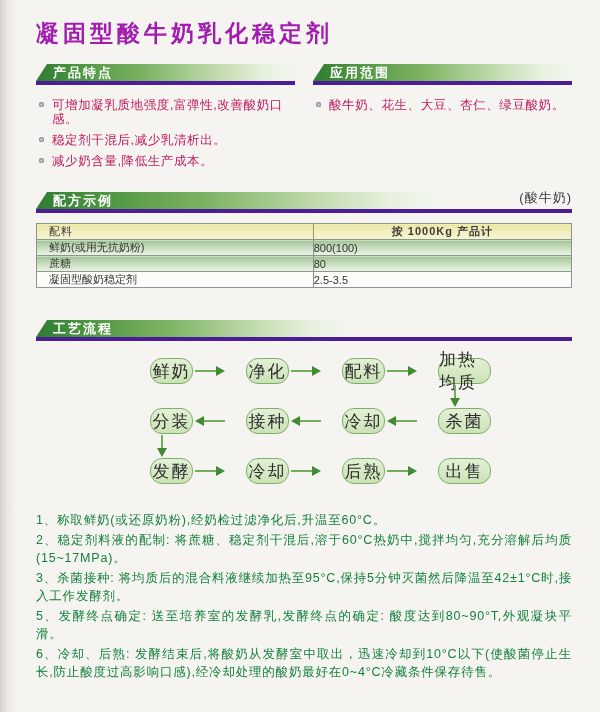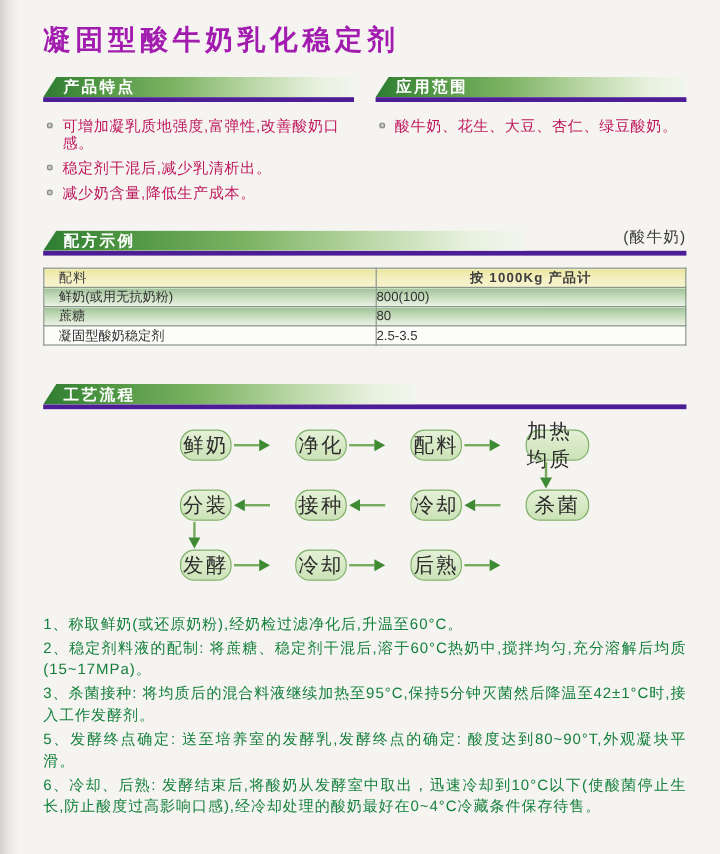--- a/index.html
+++ b/index.html
@@ -221,20 +221,21 @@
       <div class="fbox" style="grid-area:5/3">冷却</div>
       <div class="har" style="grid-area:5/4">
           <i class="ln"></i>
           <i class="hdr"></i>
         </div>
       <div class="fbox" style="grid-area:5/5">后熟</div>
       <div class="har" style="grid-area:5/6">
           <i class="ln"></i>
           <i class="hdr"></i>
         </div>
+      <div class="fbox" style="grid-area:5/7">出售</div>
     </div>
   </div>
 
   <div class="notes">
     <p>1、称取鲜奶(或还原奶粉),经奶检过滤净化后,升温至60°C。</p>
     <p>2、稳定剂料液的配制: 将蔗糖、稳定剂干混后,溶于60°C热奶中,搅拌均匀,充分溶解后均质(15~17MPa)。</p>
     <p>3、杀菌接种: 将均质后的混合料液继续加热至95°C,保持5分钟灭菌然后降温至42±1°C时,接入工作发酵剂。</p>
     <p>5、发酵终点确定: 送至培养室的发酵乳,发酵终点的确定: 酸度达到80~90°T,外观凝块平滑。</p>
     <p>6、冷却、后熟: 发酵结束后,将酸奶从发酵室中取出，迅速冷却到10°C以下(使酸菌停止生长,防止酸度过高影响口感),经冷却处理的酸奶最好在0~4°C冷藏条件保存待售。</p>
   </div>

